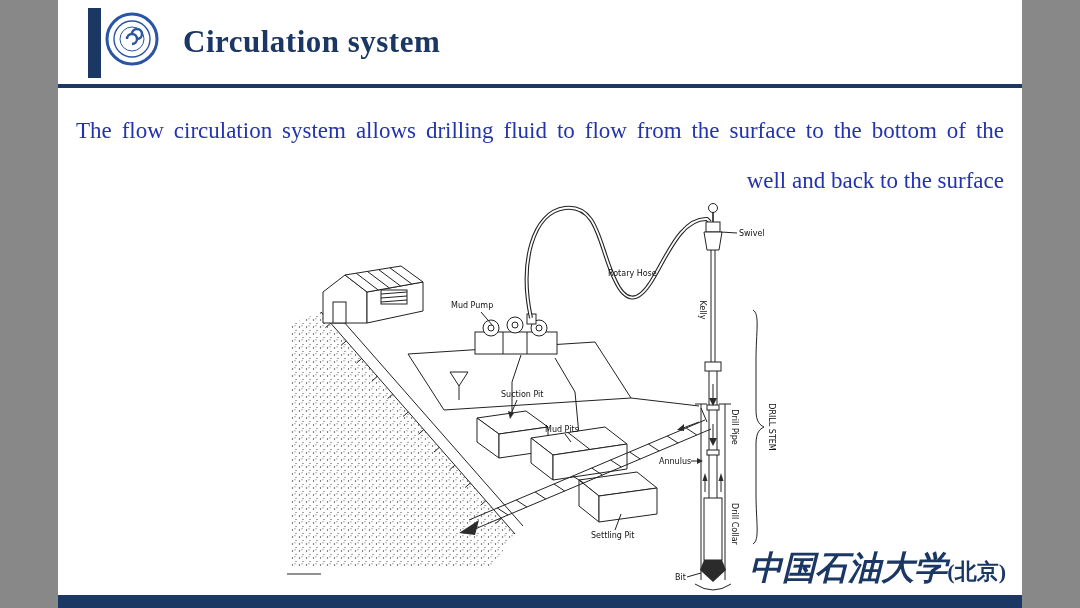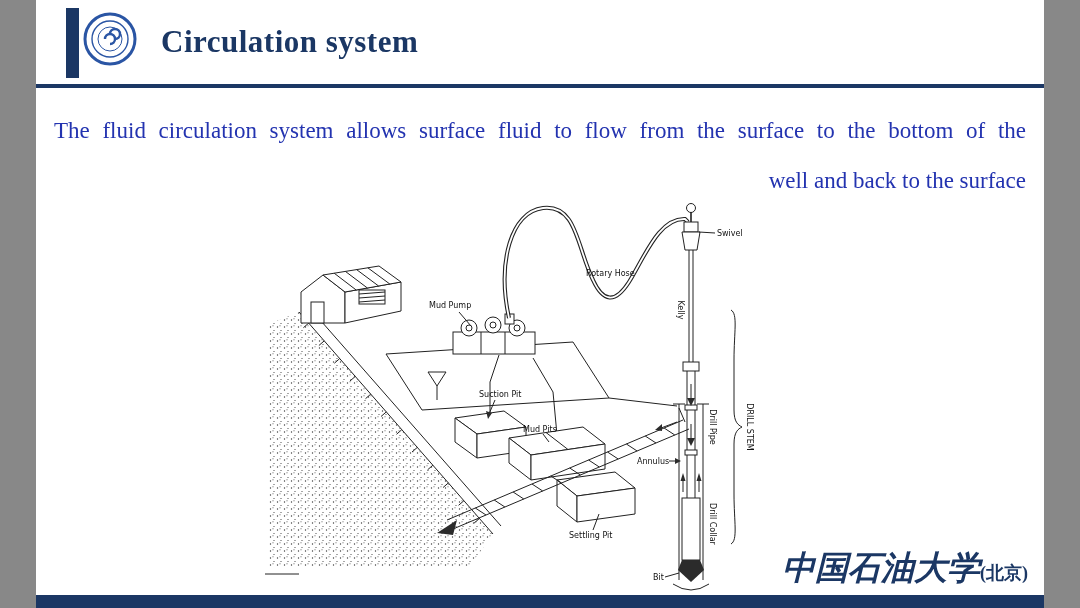--- a/index.html
+++ b/index.html
@@ -1,33 +1,33 @@
 <!DOCTYPE html>
 <html><head>
 <meta charset="utf-8">
 <style>
   html,body{margin:0;padding:0;background:#888;}
   .slide{position:relative;width:964px;height:608px;background:#ffffff;overflow:hidden;
-         font-family:"Liberation Serif",serif;margin:0 auto;padding-left:44px;}
+         font-family:"Liberation Serif",serif;margin:0 auto;}
   .left-bar{position:absolute;left:30px;top:8px;width:13px;height:70px;background:#1b3764;}
   .logo{position:absolute;left:47px;top:12px;width:54px;height:54px;}
   .title{position:absolute;left:125px;top:24px;margin:0;font-size:31px;font-weight:bold;color:#1b3764;letter-spacing:.5px;}
   .header-rule{position:absolute;left:0;top:84px;width:1080px;height:4px;background:#1b3764;}
   .body-text{position:absolute;left:18px;right:18px;top:106px;font-size:23px;color:#2333b0;line-height:50px;}
   .line{white-space:normal;text-align:right;}
   .line.justify{text-align:justify;text-align-last:justify;}
   .diagram{position:absolute;left:205px;top:192px;width:520px;height:400px;}
   .diagram .ln{stroke:#222;stroke-width:1;fill:none;}
   .diagram .ln2{stroke:#222;stroke-width:1.6;fill:none;}
   .diagram .fw{fill:#fff;stroke:#222;stroke-width:1;}
   .diagram .fd{fill:#2b2b2b;stroke:none;}
   .diagram text{font-family:"DejaVu Sans",sans-serif;font-size:8px;fill:#111;}
   .wordmark{position:absolute;right:16px;bottom:17px;color:#1b3764;font-weight:bold;font-style:italic;
             font-size:33px;font-family:"Liberation Serif",serif;white-space:nowrap;}
-  .wordmark .campus{font-size:18px;font-style:normal;}
+  .wordmark .campus{font-size:22px;font-style:normal;}
   .bottom-bar{position:absolute;left:0;bottom:0;width:1080px;height:13px;background:#1b3764;}
 </style>
 </head>
 <body>
 
 <div class="slide">
 
   <div class="left-bar"></div>
 
   <div class="logo">
@@ -37,21 +37,21 @@
       <circle cx="27" cy="27" r="12" fill="#fff" stroke="#2a55a4" stroke-width="1"></circle>
       <path d="M22,27 a5,5 0 1 1 5,5" fill="none" stroke="#2a55a4" stroke-width="2.4"></path>
       <path d="M32,27 a5,5 0 1 0 -5,-5" fill="none" stroke="#2a55a4" stroke-width="2.4"></path>
     </svg>
   </div>
 
   <h1 class="title">Circulation system</h1>
   <div class="header-rule"></div>
 
   <div class="body-text">
-    <div class="line justify">The fluid circulation system allows surface fluid to flow from the surface to the bottom of the</div>
+    <div class="line justify">The flow circulation system allows drilling fluid to flow from the surface to the bottom of the</div>
     <div class="line">well and back to the surface</div>
   </div>
 
   <svg class="diagram" viewBox="0 0 520 400">
     <defs>
       <pattern id="stipple" width="7" height="7" patternUnits="userSpaceOnUse">
         <circle cx="1.5" cy="2" r="0.7" fill="#3a3a3a"></circle>
         <circle cx="5" cy="5.5" r="0.6" fill="#3a3a3a"></circle>
         <circle cx="4" cy="0.8" r="0.5" fill="#3a3a3a"></circle>
       </pattern>

